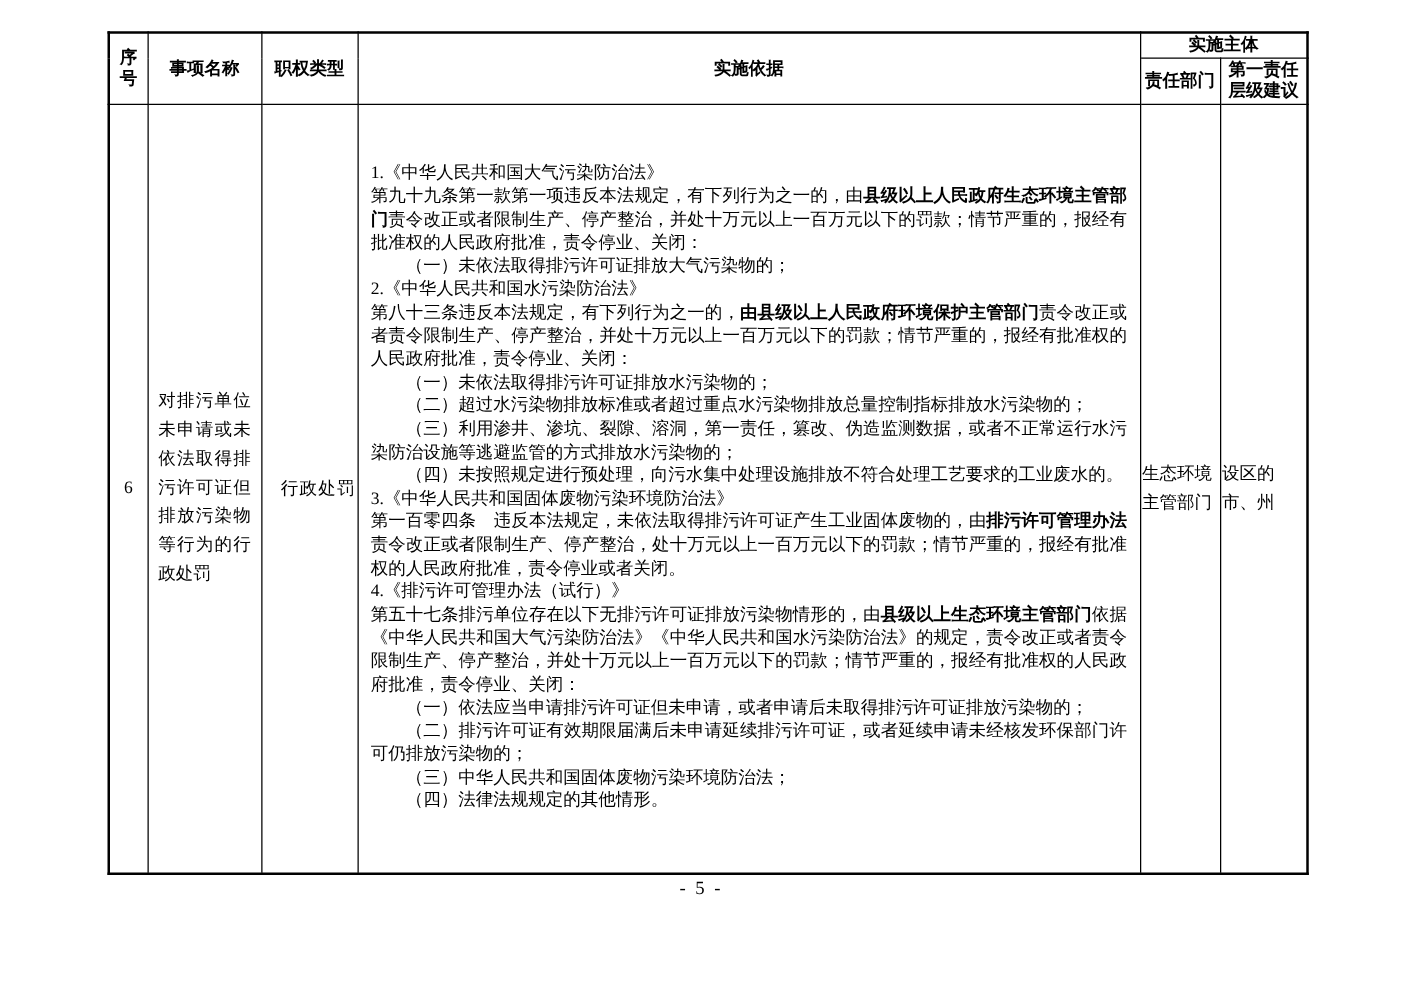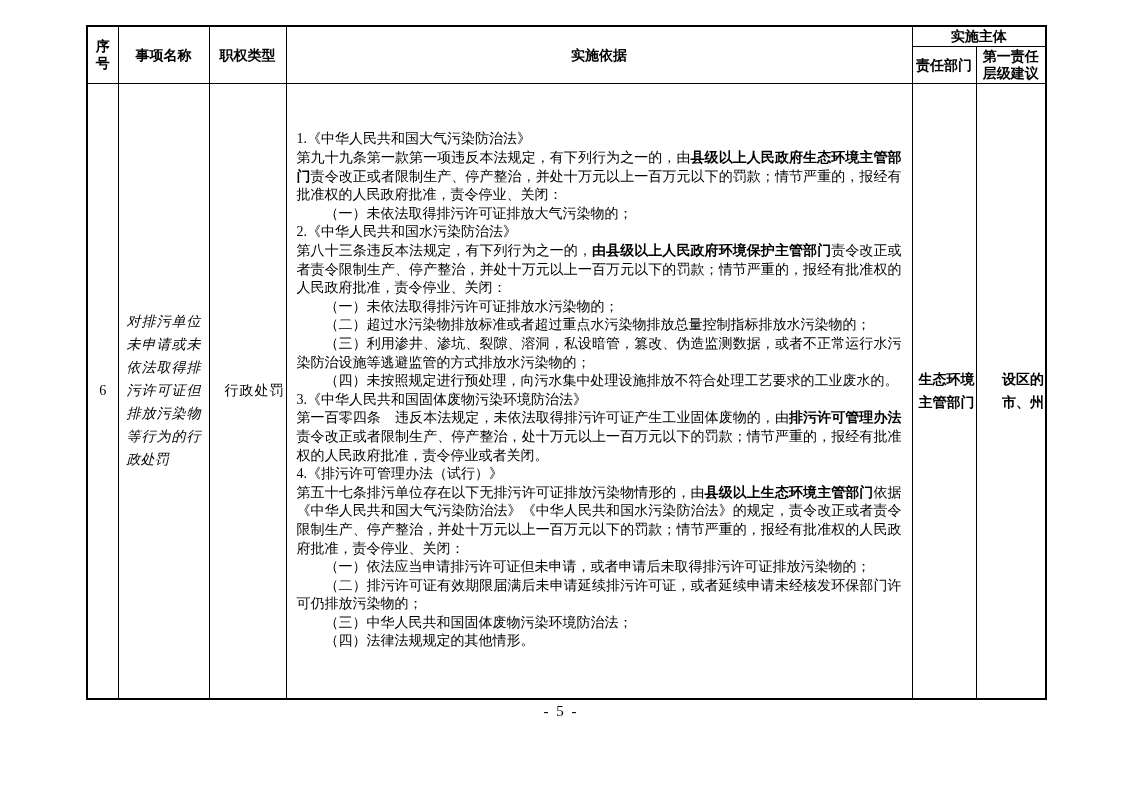--- a/index.html
+++ b/index.html
@@ -49,21 +49,20 @@
     font-size: 14px;
   }
   td.cell-item {
     vertical-align: middle;
     padding: 4px 8px;
     font-size: 14px;
     line-height: 23px;
     text-align: justify;
     text-justify: inter-character;
     word-break: break-all;
-    font-style: italic;
   }
   td.cell-type {
     text-align: right;
     vertical-align: middle;
     font-size: 14px;
     letter-spacing: 1px;
   }
   td.cell-basis {
     vertical-align: middle;
     padding: 6px 10px;
@@ -72,26 +71,25 @@
     text-align: justify;
   }
   td.cell-basis p {
     margin: 0;
     padding: 0;
   }
   td.cell-basis p.indent {
     text-indent: 2em;
   }
   td.cell-dept, td.cell-level {
-    text-align: right;
+    text-align: left;
     vertical-align: middle;
     font-size: 14px;
     line-height: 23px;
     white-space: pre-line;
-    font-weight: bold;
   }
   .page-number {
     position: absolute;
     left: 0;
     right: 0;
     top: 703px;
     text-align: center;
     font-size: 15px;
     letter-spacing: 2px;
   }
@@ -129,21 +127,21 @@
       <td class="cell-item">对排污单位未申请或未依法取得排污许可证但排放污染物等行为的行政处罚</td>
       <td class="cell-type">行政处罚</td>
       <td class="cell-basis">
             <p><span>1.《中华人民共和国大气污染防治法》</span></p>
             <p><span>第九十九条第一款第一项违反本法规定，有下列行为之一的，由</span><b>县级以上人民政府生态环境主管部门</b><span>责令改正或者限制生产、停产整治，并处十万元以上一百万元以下的罚款；情节严重的，报经有批准权的人民政府批准，责令停业、关闭：</span></p>
             <p class="indent"><span>（一）未依法取得排污许可证排放大气污染物的；</span></p>
             <p><span>2.《中华人民共和国水污染防治法》</span></p>
             <p><span>第八十三条违反本法规定，有下列行为之一的，</span><b>由县级以上人民政府环境保护主管部门</b><span>责令改正或者责令限制生产、停产整治，并处十万元以上一百万元以下的罚款；情节严重的，报经有批准权的人民政府批准，责令停业、关闭：</span></p>
             <p class="indent"><span>（一）未依法取得排污许可证排放水污染物的；</span></p>
             <p class="indent"><span>（二）超过水污染物排放标准或者超过重点水污染物排放总量控制指标排放水污染物的；</span></p>
-            <p class="indent"><span>（三）利用渗井、渗坑、裂隙、溶洞，私设暗管，篡改、伪造监测数据，或者不正常运行水污染防治设施等逃避监管的方式排放水污染物的；</span></p>
+            <p class="indent"><span>（三）利用渗井、渗坑、裂隙、溶洞，第一责任，篡改、伪造监测数据，或者不正常运行水污染防治设施等逃避监管的方式排放水污染物的；</span></p>
             <p class="indent"><span>（四）未按照规定进行预处理，向污水集中处理设施排放不符合处理工艺要求的工业废水的。</span></p>
             <p><span>3.《中华人民共和国固体废物污染环境防治法》</span></p>
             <p><span>第一百零四条　违反本法规定，未依法取得排污许可证产生工业固体废物的，由</span><b>排污许可管理办法</b><span>责令改正或者限制生产、停产整治，处十万元以上一百万元以下的罚款；情节严重的，报经有批准权的人民政府批准，责令停业或者关闭。</span></p>
             <p><span>4.《排污许可管理办法（试行）》</span></p>
             <p><span>第五十七条排污单位存在以下无排污许可证排放污染物情形的，由</span><b>县级以上生态环境主管部门</b><span>依据《中华人民共和国大气污染防治法》《中华人民共和国水污染防治法》的规定，责令改正或者责令限制生产、停产整治，并处十万元以上一百万元以下的罚款；情节严重的，报经有批准权的人民政府批准，责令停业、关闭：</span></p>
             <p class="indent"><span>（一）依法应当申请排污许可证但未申请，或者申请后未取得排污许可证排放污染物的；</span></p>
             <p class="indent"><span>（二）排污许可证有效期限届满后未申请延续排污许可证，或者延续申请未经核发环保部门许可仍排放污染物的；</span></p>
             <p class="indent"><span>（三）中华人民共和国固体废物污染环境防治法；</span></p>
             <p class="indent"><span>（四）法律法规规定的其他情形。</span></p>
           </td>

